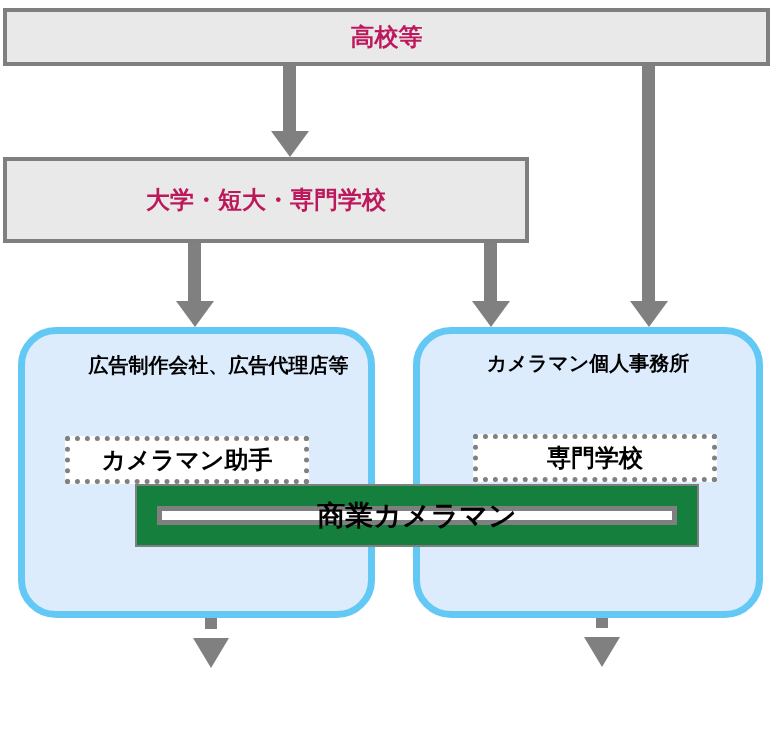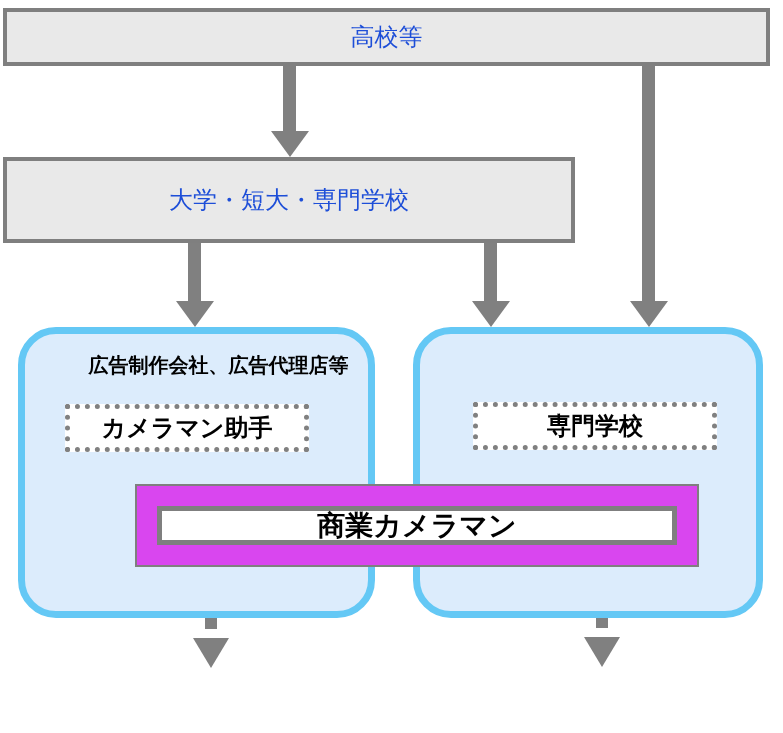--- a/index.html
+++ b/index.html
@@ -4,24 +4,24 @@
 <style>
   html,body{margin:0;padding:0;background:#ffffff;}
   body{font-family:"Liberation Sans", sans-serif;}
   .canvas{position:relative;width:783px;height:733px;background:#ffffff;overflow:hidden;}
 
   
   .gbox{
     position:absolute;box-sizing:border-box;
     background:#e9e9e9;border:4px solid #7f7f7f;
     display:flex;flex-direction:column;align-items:center;justify-content:center;
-    color:#1d4ed8;font-weight:normal;text-align:center;
+    color:#be185d;font-weight:bold;text-align:center;
   }
   .gbox.highschool{left:3px;top:8px;width:767px;height:58px;font-size:24px;}
-  .gbox.university{left:3px;top:157px;width:572px;height:86px;font-size:24px;line-height:1.35;}
+  .gbox.university{left:3px;top:157px;width:526px;height:86px;font-size:24px;line-height:1.35;}
 
   
   .bluebox{
     position:absolute;box-sizing:border-box;
     background:#dcecfc;border:7px solid #64c8f5;border-radius:38px;
     z-index:1;
   }
   .bluebox.left{left:18px;top:327px;width:357px;height:291px;}
   .bluebox.right{left:413px;top:327px;width:350px;height:291px;}
   .bluehead{
@@ -29,29 +29,29 @@
     font-size:20px;font-weight:bold;color:#000;
   }
   .bluebox.left .bluehead{top:18px;margin-left:44px;}
   .bluebox.right .bluehead{top:16px;}
 
   
   .dashbox{
     position:absolute;box-sizing:border-box;
     background:#ffffff;border:5px dotted #808080;
     display:flex;align-items:center;justify-content:center;
-    font-size:24px;font-weight:bold;color:#000;text-align:center;
+    font-size:24px;font-weight:bold;color:#000;text-align:center;margin-top:32px;
   }
   .bluebox.left .dashbox{left:40px;top:70px;width:244px;height:48px;}
   .bluebox.right .dashbox{left:53px;top:68px;width:244px;height:48px;}
 
   
   .commercial-outer{
-    position:absolute;left:135px;top:484px;width:564px;height:83px;
-    box-sizing:border-box;background:#d946ef;border:2px solid #7f7f7f;
+    position:absolute;left:135px;top:484px;width:564px;height:63px;
+    box-sizing:border-box;background:#15803d;border:2px solid #7f7f7f;
     padding:20px;z-index:3;
   }
   .commercial-inner{
     box-sizing:border-box;width:100%;height:100%;
     border:5px solid #7f7f7f;background:#ffffff;
     display:flex;align-items:center;justify-content:center;
     font-size:28px;font-weight:bold;color:#000;text-align:center;
   }
 
   
@@ -110,20 +110,21 @@
     <div class="shaft"></div>
     <div class="head"></div>
   </div>
 
   <div class="bluebox left">
     <div class="bluehead">広告制作会社、広告代理店等</div>
     <div class="dashbox">カメラマン助手</div>
   </div>
 
   <div class="bluebox right">
+    <div class="bluehead">カメラマン個人事務所</div>
     <div class="dashbox">専門学校</div>
   </div>
 
   <div class="commercial-outer">
     <div class="commercial-inner">商業カメラマン</div>
   </div>
 
   <div class="dasharrow d1">
     <div class="dash"></div>
     <div class="head"></div>

